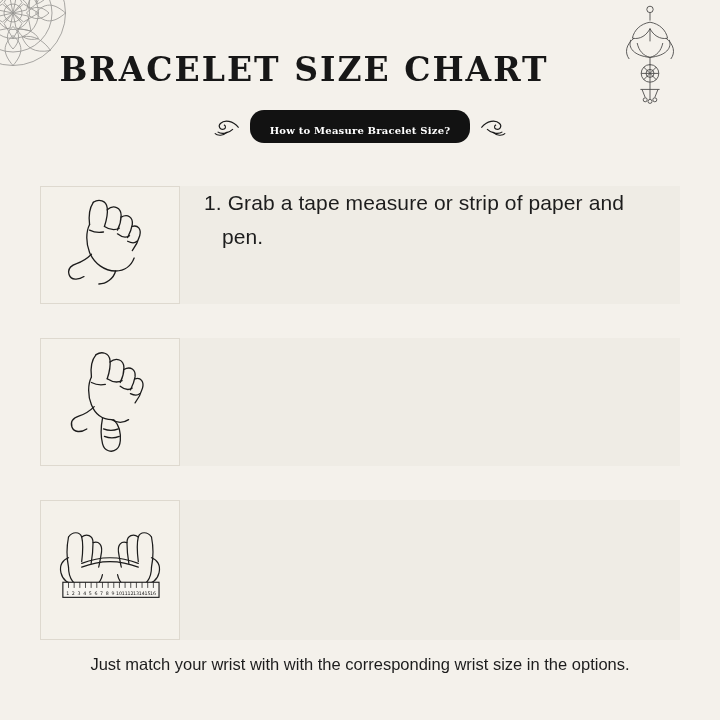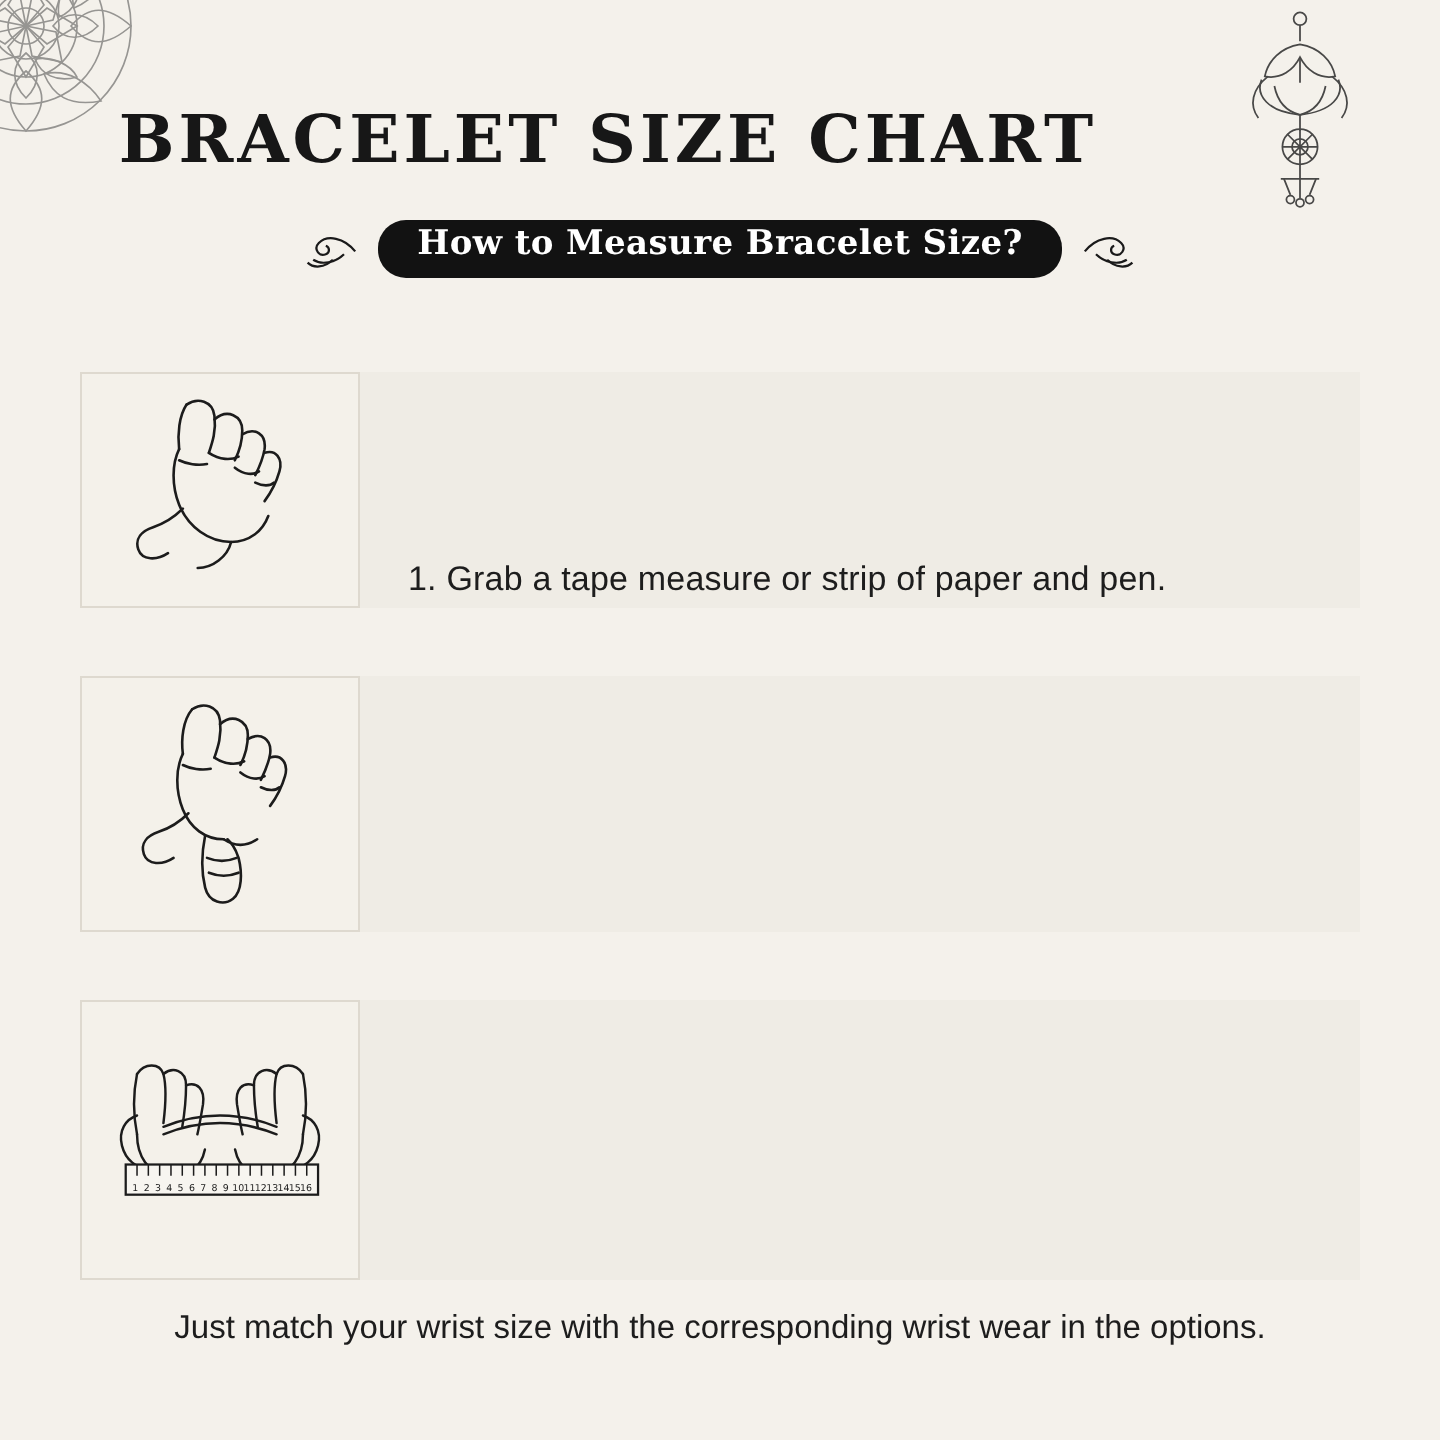--- a/index.html
+++ b/index.html
@@ -64,23 +64,23 @@
     width: 720px;
     display: flex;
     align-items: center;
     justify-content: center;
     gap: 10px;
   }
   .pill {
     background: #121212;
     color: #ffffff;
     border-radius: 14px;
-    padding: 2px 20px 7px 20px;
+    padding: 15px 20px 7px 20px;
     font-family: "DejaVu Serif", "Liberation Serif", serif;
-    font-size: 17px;
+    font-size: 10px;
     font-weight: 700;
     letter-spacing: 0.2px;
     white-space: nowrap;
   }
   .flourish {
     width: 28px;
     height: 22px;
     flex: 0 0 auto;
   }
 
@@ -108,23 +108,23 @@
     border: 1px solid #ded9cf;
     box-sizing: border-box;
     display: flex;
     align-items: center;
     justify-content: center;
   }
   .step-text {
     position: relative;
     flex: 1 1 auto;
     display: flex;
-    align-items: flex-end;
+    align-items: flex-start;
     padding: 0 12px 0 24px;
-    font-size: 17px;
+    font-size: 21px;
     line-height: 1.62;
     color: #1d1d1d;
     letter-spacing: 0.1px;
   }
   .step-text .hang {
     text-indent: 0;
     padding-left: 18px;
   }
   .step-text .hang .num {
     margin-left: -18px;
@@ -331,15 +331,15 @@
             <text x="94.5" y="92">13</text>
             <text x="100.5" y="92">14</text>
             <text x="106.5" y="92">15</text>
             <text x="112.5" y="92">16</text>
           </g>
         </g>
       </svg>
     </div>
   </div>
 
-  <div class="footer">Just match your wrist size with the corresponding wrist wear in the options.</div>
+  <div class="footer">Just match your wrist with with the corresponding wrist size in the options.</div>
 
 </div>
 
 </body></html>

